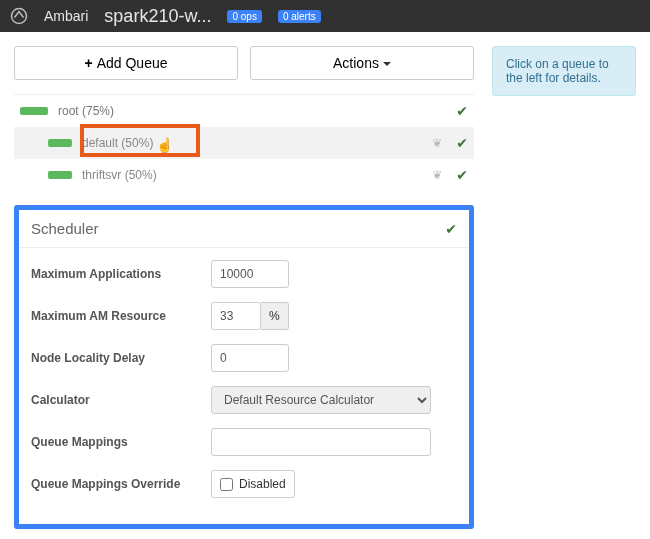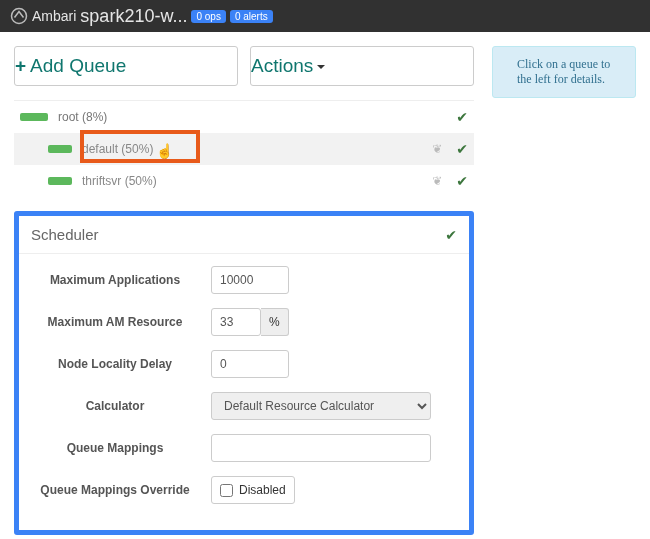--- a/index.html
+++ b/index.html
@@ -1,45 +1,45 @@
 <!DOCTYPE html>
 <html><head>
 <meta charset="utf-8">
 <style>
   * { box-sizing: border-box; margin: 0; padding: 0; }
   body { font-family: "Helvetica Neue", Helvetica, Arial, sans-serif; font-size: 13px; color: #333; background: #fff; }
-  .topbar { background: #313131; height: 32px; display: flex; align-items: center; padding: 12px 10px; gap: 4px; text-align: center; }
+  .topbar { background: #313131; height: 32px; display: flex; align-items: center; padding: 12px 10px; gap: 16px; text-align: center; }
   .logo { width: 18px; height: 18px; }
   .topbar .brand { color: #e5e5e5; font-size: 14px; font-weight: 400; }
   .topbar .cluster { color: #e5e5e5; font-size: 18px; }
   .topbar .badge { background: #3b82f6; color: #fff; font-size: 10px; padding: 1px 5px; border-radius: 3px; }
   .container { display: flex; gap: 18px; padding: 14px; }
   .left { width: 460px; display: flex; flex-direction: column; gap: 14px; }
   .right { flex: 1; }
-  .info-box { background: #d9edf7; border: 1px solid #bce8f1; color: #31708f; padding: 10px 24px; border-radius: 3px; font-size: 12px; font-family: Liberation Serif, serif; }
+  .info-box { background: #d9edf7; border: 1px solid #bce8f1; color: #31708f; padding: 10px 13px; border-radius: 3px; font-size: 12px; }
   .row-buttons { display: flex; gap: 12px; }
-  .btn { flex: 1; background: #fff; border: 1px solid #ccc; border-radius: 3px; padding: 8px 0; text-align: left; cursor: pointer; font-size: 19px; color: #0f766e; }
+  .btn { flex: 1; background: #fff; border: 1px solid #ccc; border-radius: 3px; padding: 8px 0; text-align: center; cursor: pointer; font-size: 14px; color: #000000; }
   .btn .plus { font-weight: bold; margin-right: 4px; }
   .caret { display: inline-block; width: 0; height: 0; border-left: 4px solid transparent; border-right: 4px solid transparent; border-top: 4px solid #333; vertical-align: middle; margin-left: 4px; }
   .queue-tree { border-top: 1px solid #eee; }
   .queue-row { display: flex; align-items: center; height: 32px; padding: 0 6px; position: relative; }
   .queue-row.child { padding-left: 34px; }
   .queue-row.selected { background: #f2f2f2; }
   .cap-bar { background: #5cb85c; height: 8px; border-radius: 2px; margin-right: 10px; }
   .queue-label { color: #888; font-size: 12px; cursor: pointer; }
   .queue-label.root { color: #777; }
   .leaf-icon { color: #bbb; margin-left: auto; margin-right: 14px; font-size: 12px; }
   .check { color: #3c763d; font-size: 14px; }
   .highlight-box { position: absolute; border: 4px solid #e85a1a; left: 66px; top: -3px; width: 120px; height: 33px; pointer-events: none; }
   .hand-cursor { position: absolute; left: 142px; top: 10px; font-size: 14px; color: #222; pointer-events: none; }
   .panel { border: 5px solid #3b82f6; border-radius: 3px; }
   .panel-heading { padding: 10px 12px; border-bottom: 1px solid #eee; color: #666; font-size: 15px; display: flex; align-items: center; justify-content: space-between; }
   .panel-body { padding: 12px; }
   .form-row { display: flex; align-items: center; margin-bottom: 14px; }
-  .form-row label { width: 180px; text-align: center; padding-right: 12px; color: #555; font-size: 12px; font-weight: bold; }
+  .form-row label { width: 180px; text-align: left; padding-right: 12px; color: #555; font-size: 12px; font-weight: bold; }
   .ctl { display: flex; gap: 0; }
   .ctl input[type="text"], .ctl select { border: 1px solid #ccc; border-radius: 3px; padding: 5px 8px; font-size: 12px; color: #555; height: 28px; }
   .ctl .small { width: 78px; }
   .ctl .tiny { width: 50px; border-radius: 3px 0 0 3px; }
   .addon { border: 1px solid #ccc; border-left: 0; background: #eee; padding: 5px 8px; font-size: 12px; border-radius: 0 3px 3px 0; height: 28px; display:flex; align-items:center; }
   .ctl .wide { width: 220px; }
   .checkbox-wrap { border: 1px solid #ccc; border-radius: 3px; padding: 5px 8px; font-size: 12px; display: inline-flex; align-items: center; gap: 6px; height: 28px; }
 </style>
 </head>
 <body>
@@ -62,21 +62,21 @@
         <span class="plus">+</span><span>Add Queue</span>
       </div>
       <div class="btn">
         <span>Actions</span><span class="caret"></span>
       </div>
     </div>
 
     <div class="queue-tree">
       <div class="queue-row">
         <div class="cap-bar" style="width:28px"></div>
-        <span class="queue-label root">root (8%)</span>
+        <span class="queue-label root">root (75%)</span>
         <span class="check" style="margin-left:auto">✔</span>
       </div>
       <div class="queue-row child selected">
         <div class="cap-bar" style="width:24px"></div>
         <span class="queue-label">default (50%)</span>
         <span class="leaf-icon">❦</span>
         <span class="check">✔</span>
         <div class="highlight-box"></div>
         <span class="hand-cursor">☝</span>
       </div>

